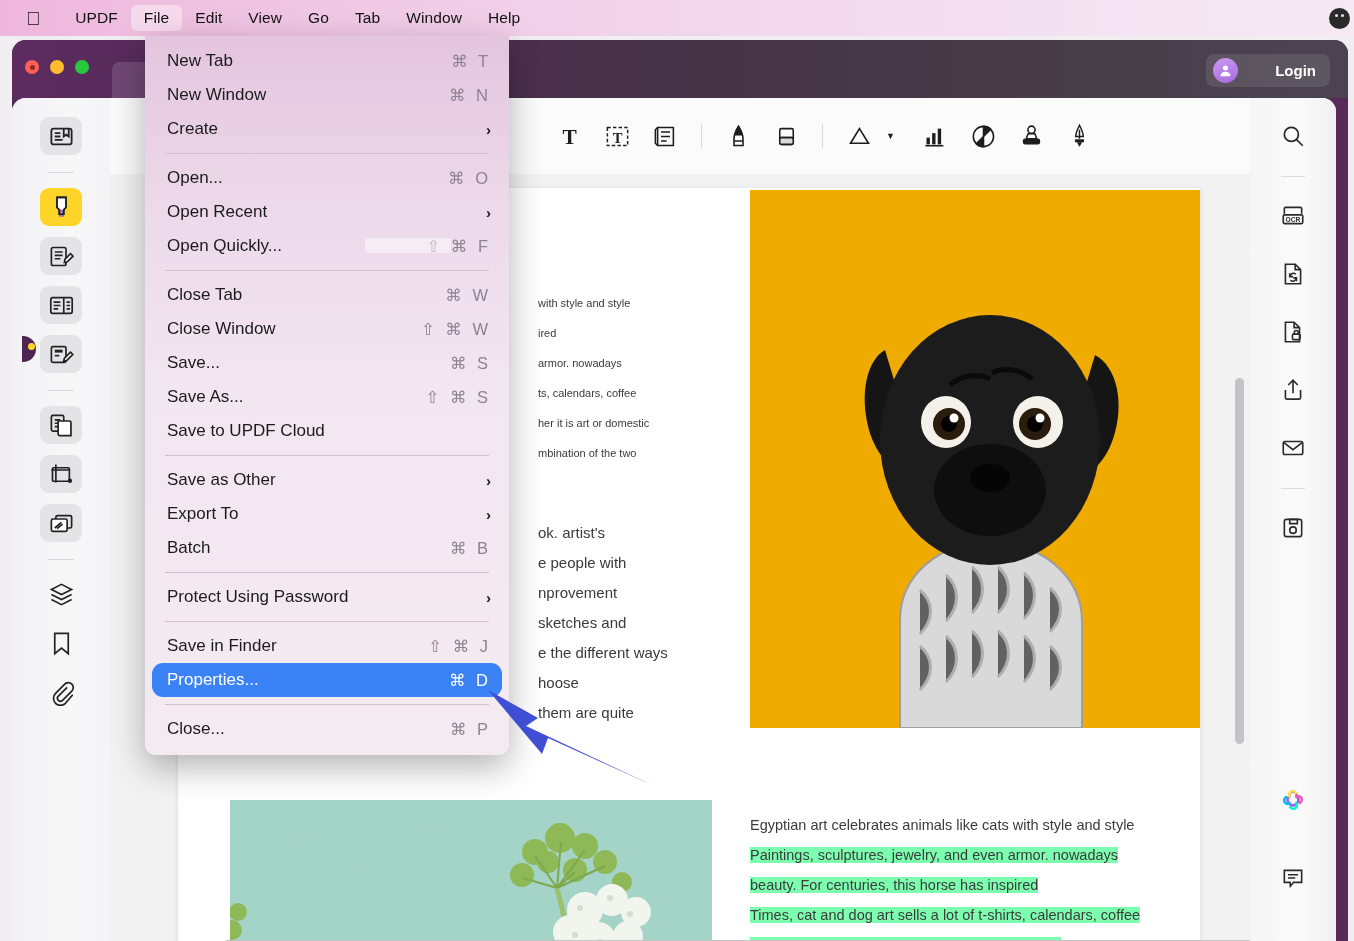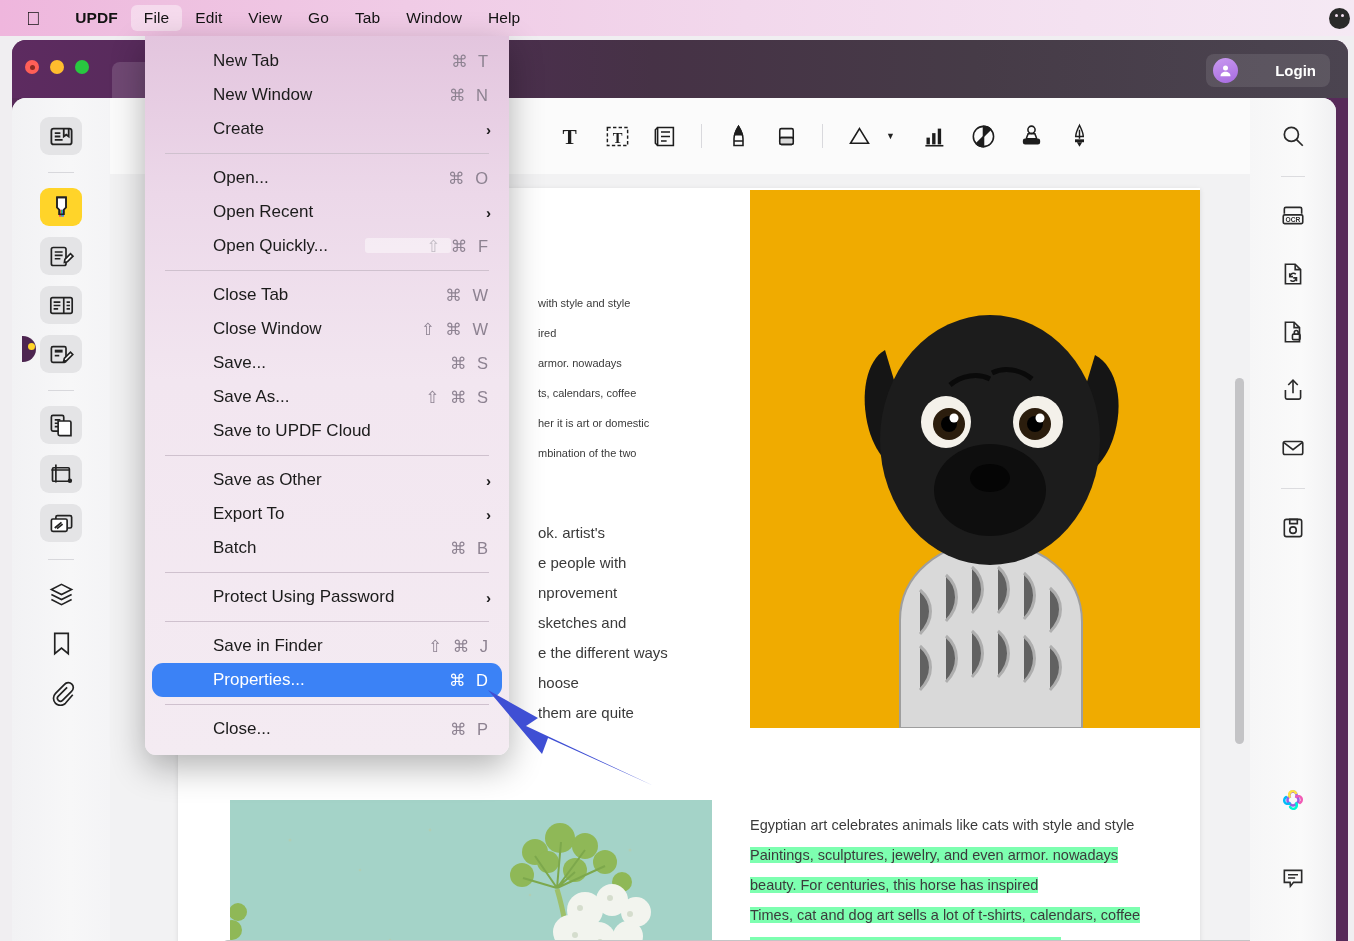--- a/index.html
+++ b/index.html
@@ -14,21 +14,21 @@
   .menubar {
     position: absolute; top: 0; left: 0; width: 1354px; height: 36px;
     background: linear-gradient(90deg,#efb6dd 0%, #eec0e0 12%, #f0cbe6 30%, #f2d8ec 55%, #f4e2f1 80%, #f5e9f4 100%);
     display: flex; align-items: center; z-index: 120;
   }
   .apple-logo { margin-left: 26px; margin-right: 22px; font-size: 19px; color:#111; line-height:1; }
   .menubar-item {
     font-size: 15.5px; color: #131313; padding: 4px 13px; border-radius: 6px;
     white-space: nowrap; letter-spacing: .1px;
   }
-  .menubar-item.bold { font-weight: 700; }
+  .menubar-item.bold { font-weight: 400; }
   .menubar-item.active { background: rgba(255,255,255,.42); }
   .menubar-right { margin-left:auto; display:flex; align-items:center; padding-right:4px;}
   .menu-dot { width: 21px; height: 21px; border-radius: 50%; background:#2a2a2a; position:relative;}
   .menu-dot::before{content:"";position:absolute;width:3px;height:3px;background:#f3dff0;border-radius:50%;top:6px;left:5.5px;}
   .menu-dot::after{content:"";position:absolute;width:3px;height:3px;background:#f3dff0;border-radius:50%;top:6px;left:12px;}
 
   
   .app-window {
     position: absolute; left: 12px; top: 40px; width: 1336px; height: 920px;
     background: #572a59; border-radius: 14px; overflow: hidden;
@@ -164,21 +164,21 @@
     position:absolute; left: 145px; top: 36px; width: 364px;
     background: linear-gradient(180deg, #e3c5de 0%, #ecd8e9 22%, #f2e6f0 48%, #f4ebf2 100%);
     border-radius: 0 0 11px 11px;
     box-shadow: 0 12px 34px rgba(0,0,0,.30);
     padding: 8px 0 9px; z-index: 200;
   }
   .mi {
     position:relative; display:flex; align-items:center;
     height: 34px; padding: 0 18px 0 22px; font-size: 17px; color:#1b1b1b;
   }
-  .mi .lbl { flex: 1; white-space:nowrap;margin-left:46px; }
+  .mi .lbl { flex: 1; white-space:nowrap; }
   .mi .sc { color:#8d8291; font-size: 16.5px; letter-spacing: 3px; white-space:nowrap;}
   .mi .arrow { color:#1b1b1b; font-size: 15px; font-weight:700;}
   .mi.sel { background:#3b82f6; margin: 0 7px; border-radius:11px; padding: 0 11px 0 15px;}
   .mi.sel .lbl, .mi.sel .sc { color:#fff; }
   .mi-sep { height:1px; background:#cfc1ce; margin: 7px 20px; }
   .ghost-chip { position:absolute; left: 220px; top: 9px; width: 86px; height: 15px; background: rgba(255,255,255,.45); border-radius: 3px;}
 
   
   .arrow-ann { position:absolute; left: 486px; top: 676px; width: 170px; height: 112px; z-index: 210; pointer-events:none;}
 </style>

